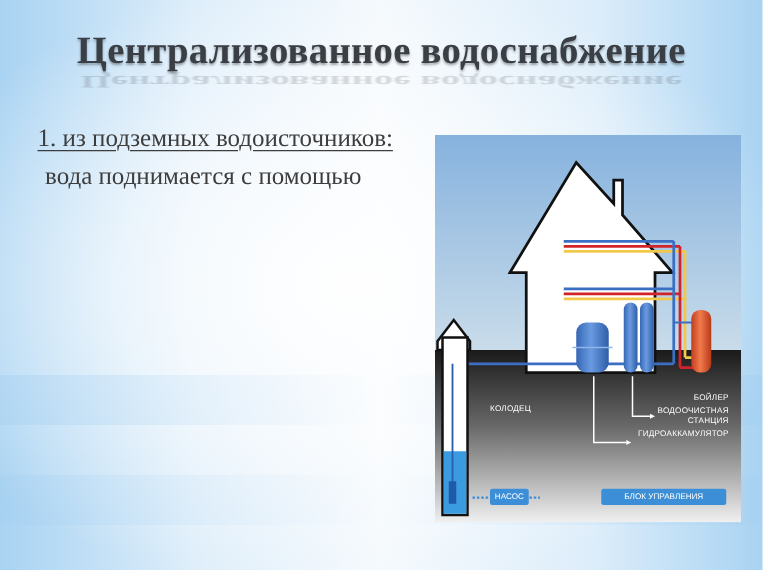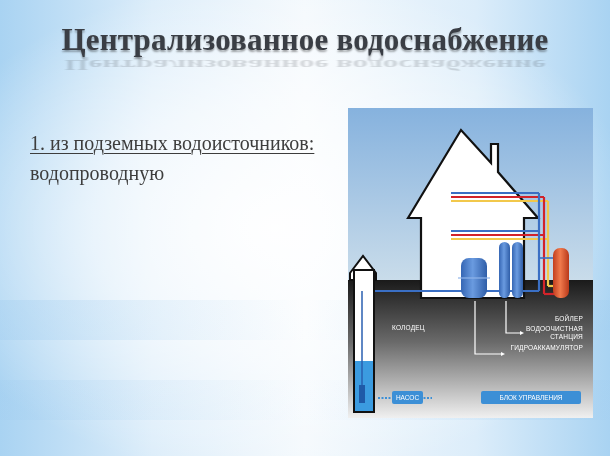--- a/index.html
+++ b/index.html
@@ -6,39 +6,39 @@
   body{width:610px;height:456px;position:relative;overflow:hidden;
     font-family:"Liberation Serif","DejaVu Serif",serif;
     background:
       radial-gradient(ellipse 60% 55% at 45% 50%, rgba(255,255,255,0.95) 0%, rgba(255,255,255,0.6) 50%, rgba(255,255,255,0) 100%),
       linear-gradient(90deg,#a9d3f2 0%,#dcedfa 25%,#f4f9fd 50%,#dcedfa 78%,#a9d3f2 100%);}
   .sky-streak{position:absolute;left:0;right:0;height:40px;background:linear-gradient(90deg,rgba(160,205,240,0.35),rgba(255,255,255,0),rgba(160,205,240,0.35));}
   .title{position:absolute;left:0;right:0;top:22px;text-align:center;font-weight:bold;font-size:31px;color:#3a3e45;letter-spacing:0.2px;
     text-shadow:0 2px 2px rgba(0,0,0,0.35);}
   .title-reflect{position:absolute;left:0;right:0;top:47px;text-align:center;font-weight:bold;font-size:31px;color:#3a3e45;
     transform:scaleY(-0.45);opacity:0.18;filter:blur(0.8px);}
-  .text{position:absolute;left:30px;top:98px;width:310px;color:#3d3d3d;font-size:20px;line-height:26.5px;margin-top:32px;}
+  .text{position:absolute;left:30px;top:98px;width:310px;color:#3d3d3d;font-size:20px;line-height:26.5px;}
   .heading{text-decoration:underline;text-decoration-thickness:1px;text-underline-offset:3px;display:block;margin-bottom:3px;}
   .body-text{display:block;padding-left:0;}
   .panel{position:absolute;left:348px;top:108px;width:245px;height:310px;overflow:hidden;}
   .lbl{position:absolute;font-family:"Liberation Sans","DejaVu Sans",sans-serif;font-size:6.5px;color:#fff;letter-spacing:0.2px;white-space:nowrap;}
   .pill{position:absolute;background:#3c8fd6;color:#fff;border-radius:2px;font-family:"Liberation Sans","DejaVu Sans",sans-serif;font-size:6.5px;display:flex;align-items:center;justify-content:center;}
 </style>
 </head>
 <body>
 
 <div class="sky-streak" style="top:300px;"></div>
 <div class="sky-streak" style="top:380px;opacity:0.7;"></div>
 
 <div class="title-reflect">Централизованное водоснабжение</div>
 <div class="title">Централизованное водоснабжение</div>
 
 <div class="text">
   <span class="heading">1. из подземных водоисточников:</span>
-  <span class="body-text">водопроводную</span>
+  <span class="body-text" style="padding-left:6px;">вода поднимается с помощью</span>
 </div>
 
 <div class="panel">
   <svg width="245" height="310" viewBox="0 0 245 310" xmlns="http://www.w3.org/2000/svg">
     <defs>
       <linearGradient id="sky" x1="0" y1="0" x2="0" y2="1">
         <stop offset="0" stop-color="#86b2de"></stop>
         <stop offset="1" stop-color="#c9dcea"></stop>
       </linearGradient>
       <linearGradient id="ground" x1="0" y1="0" x2="0" y2="1">

